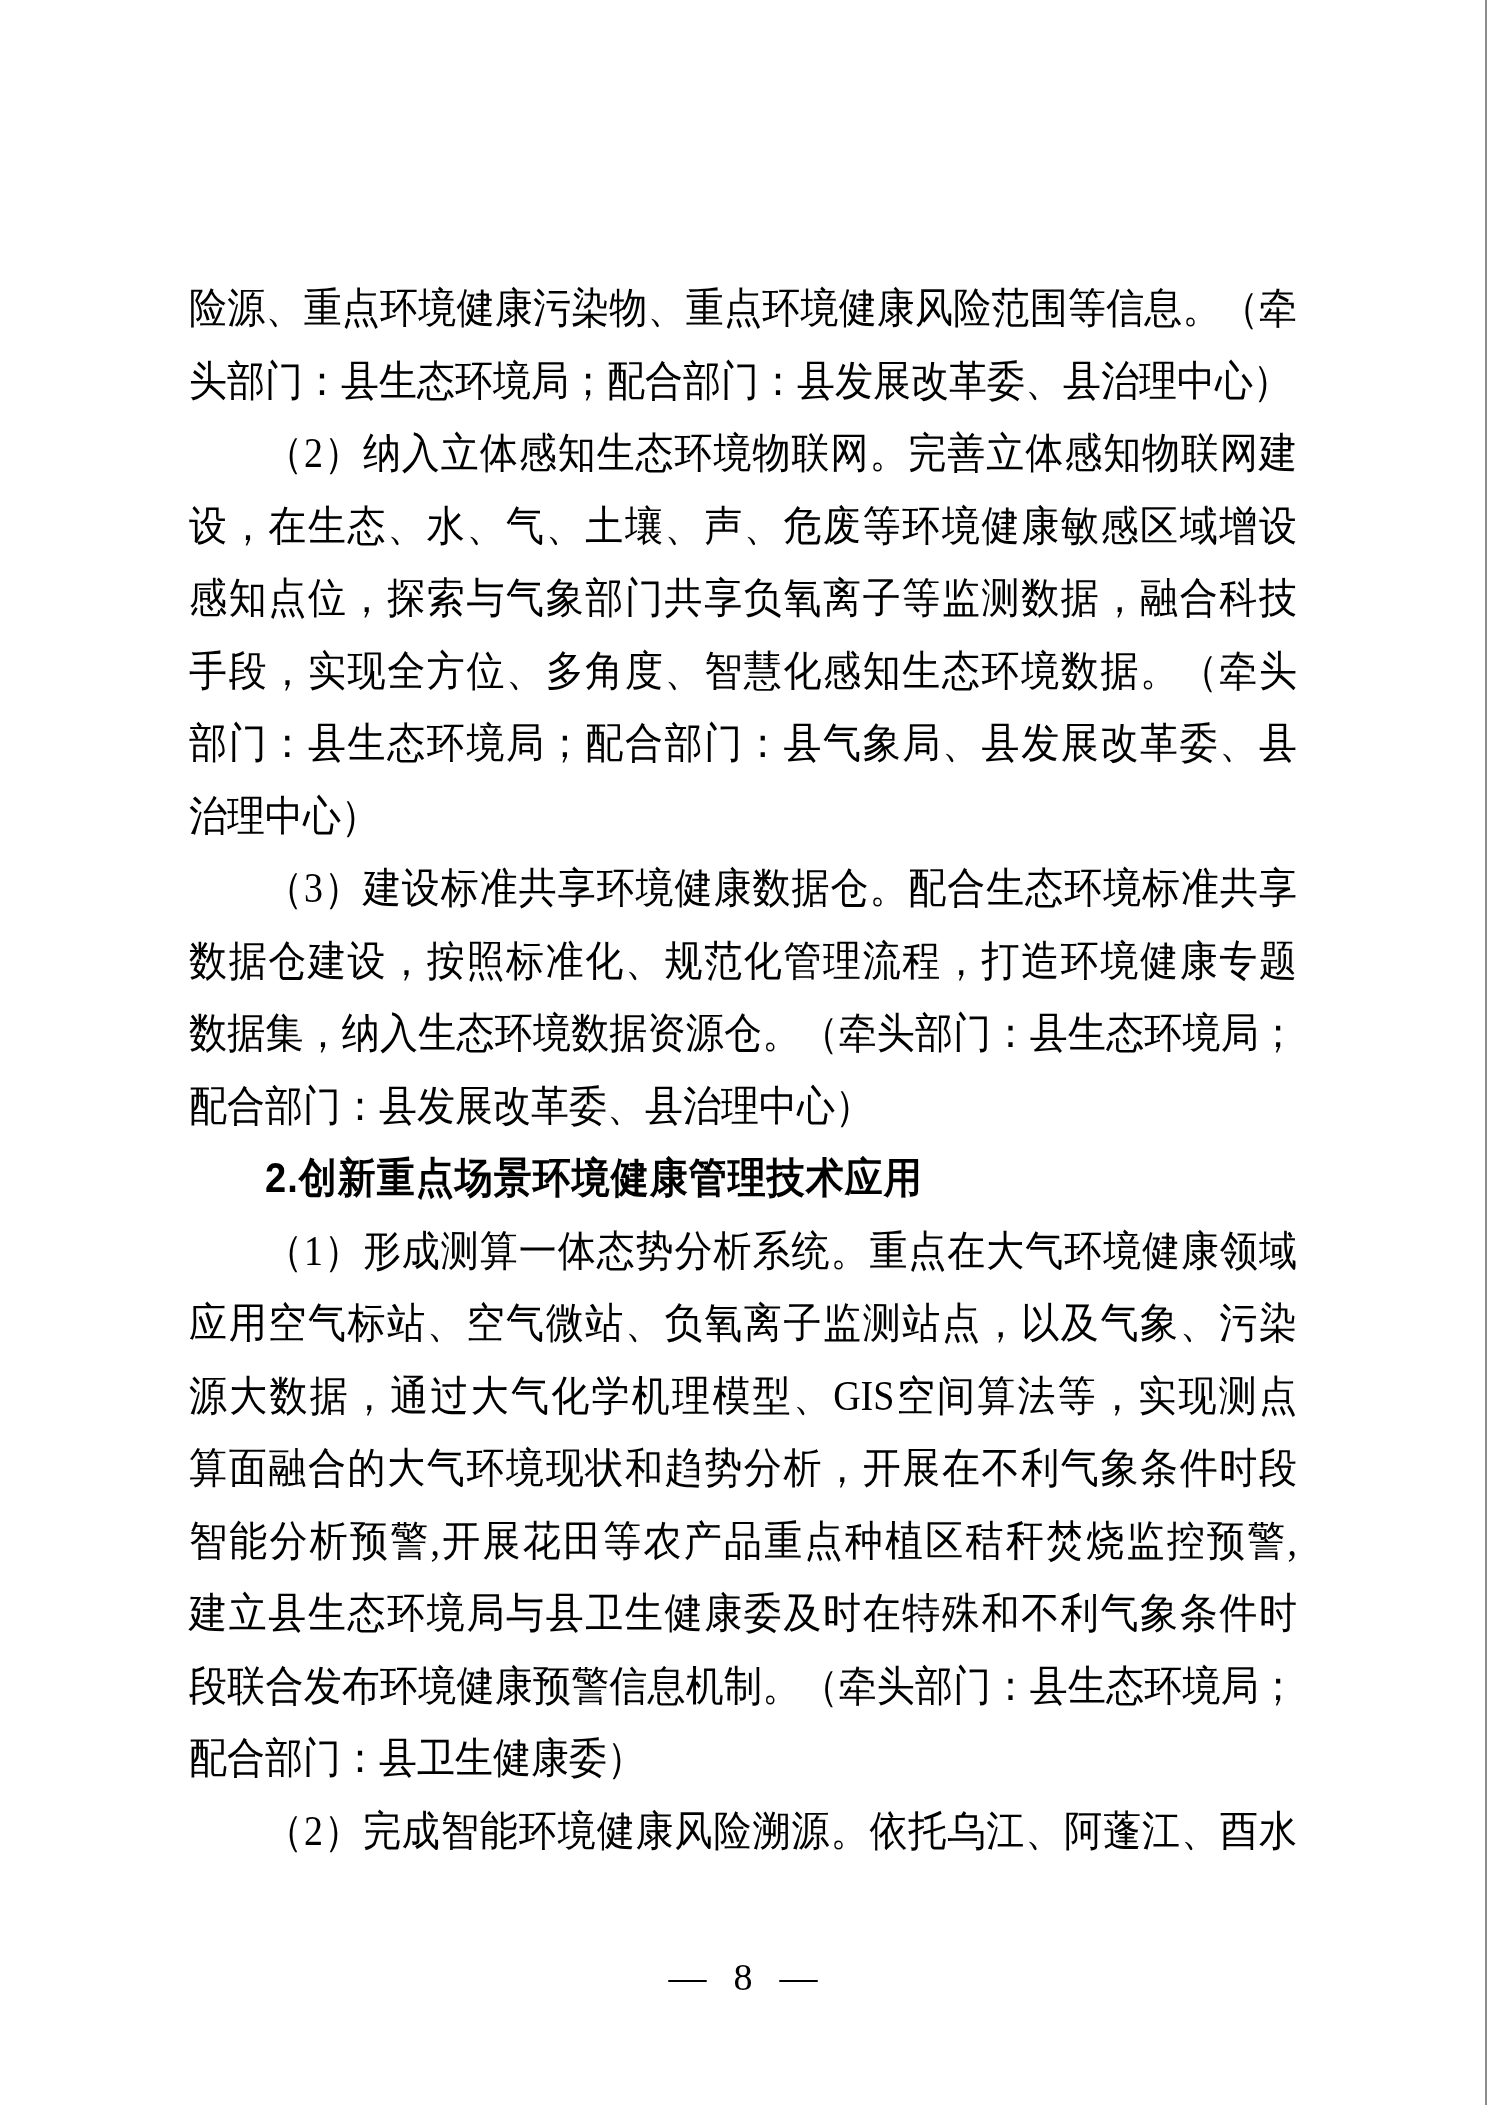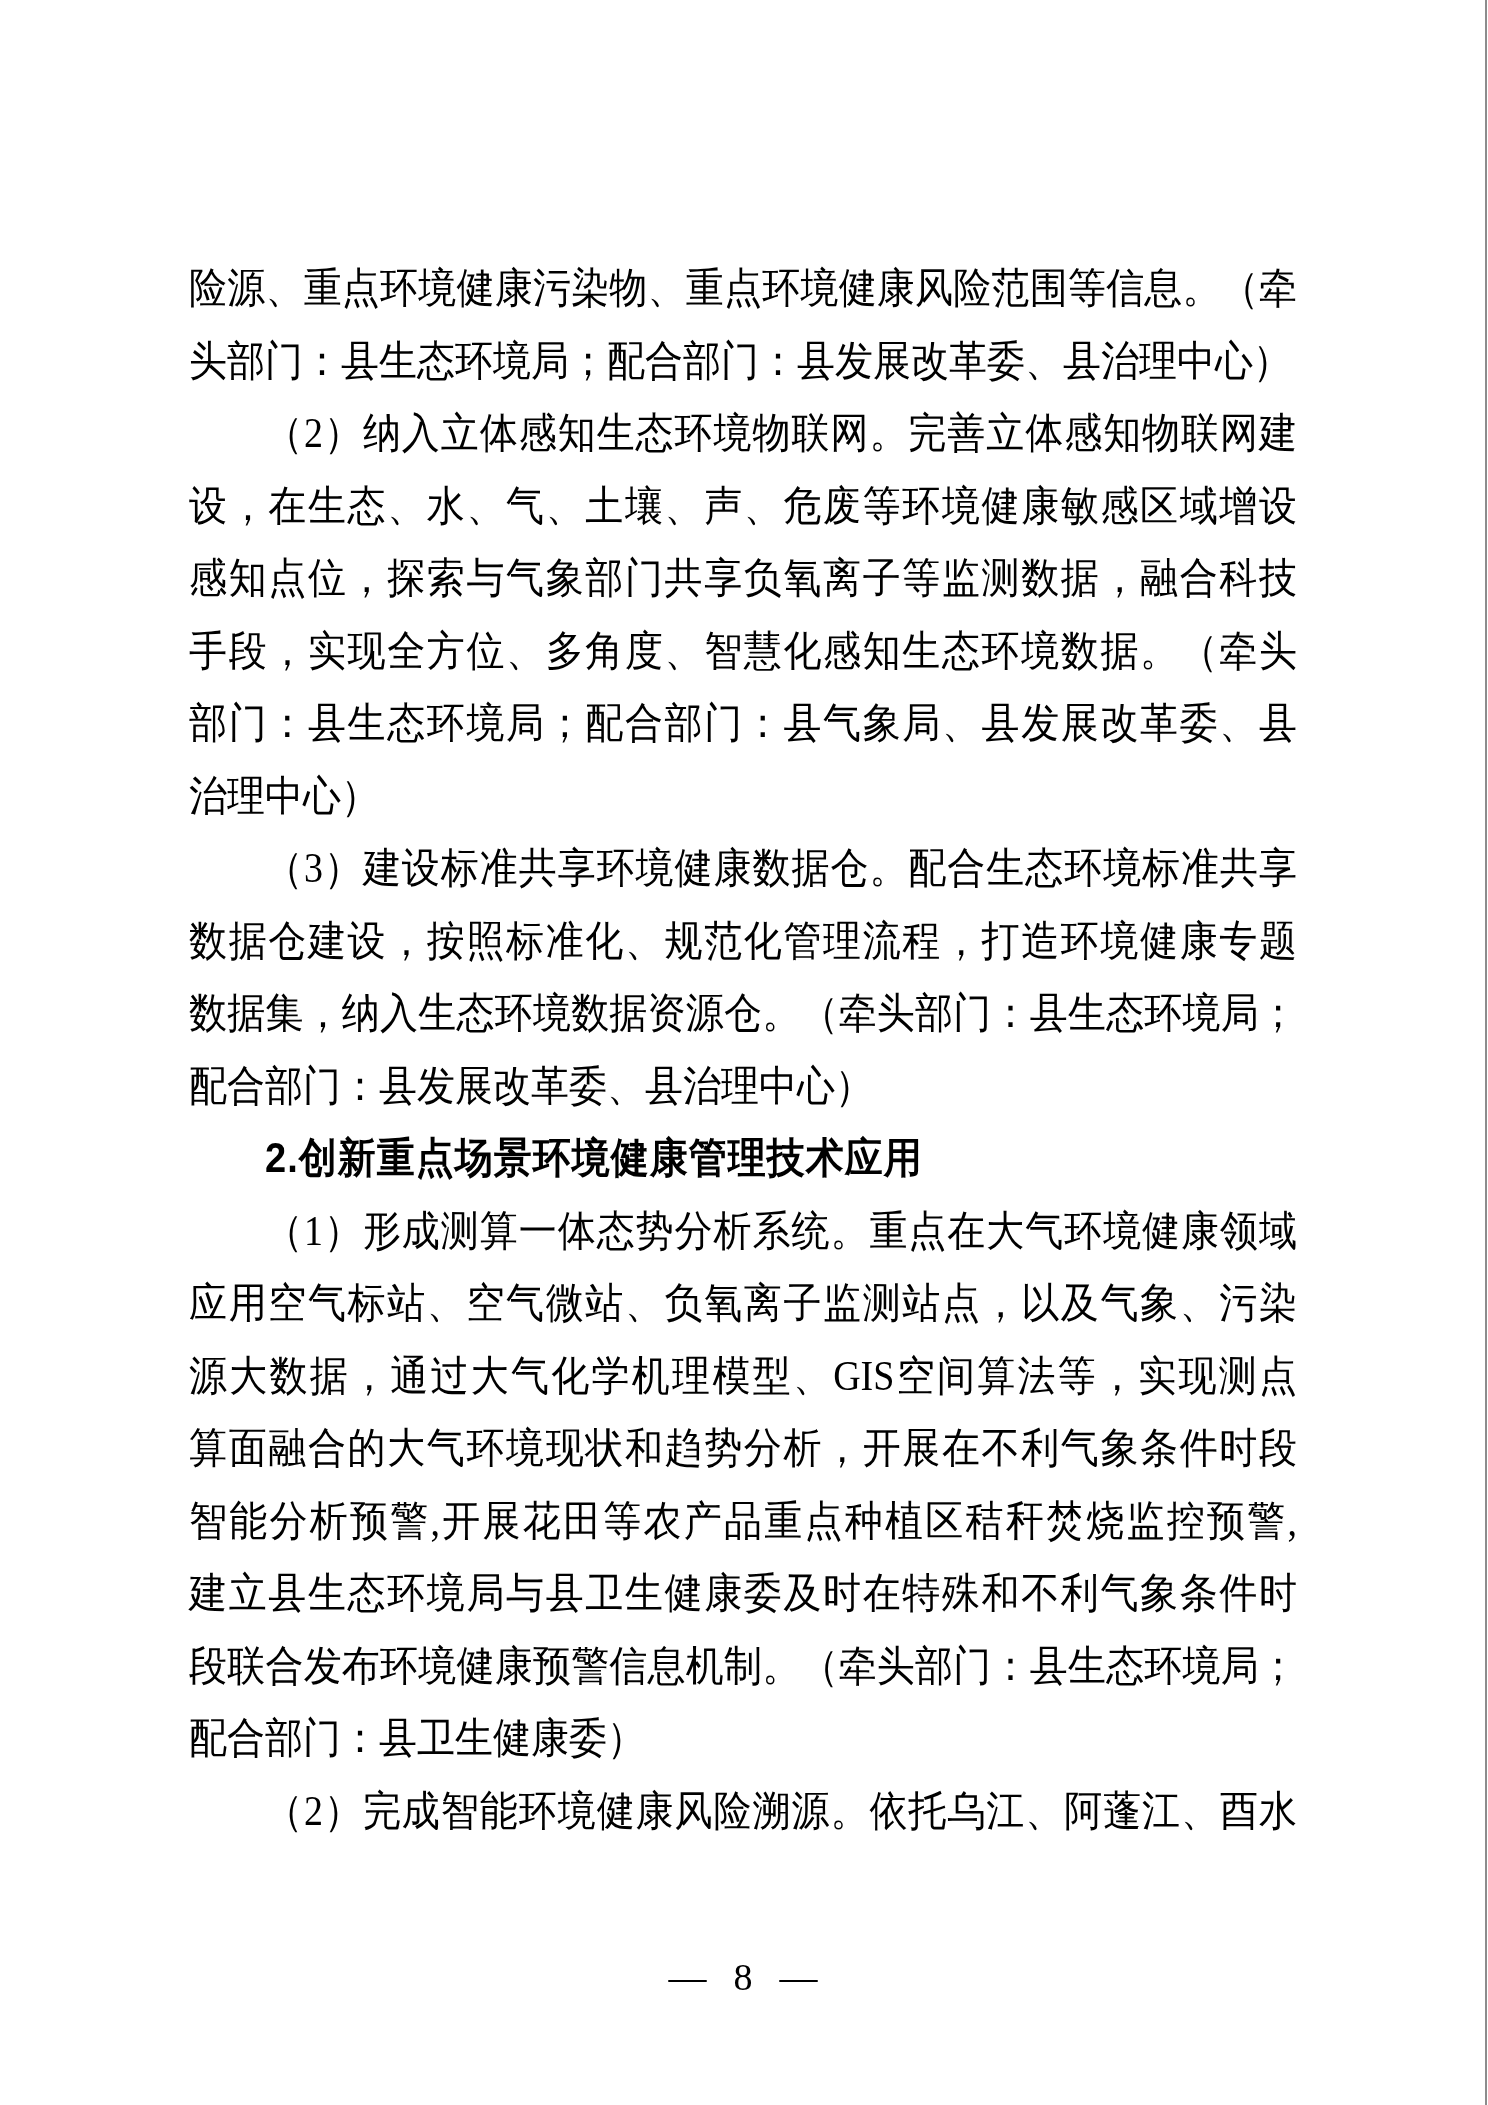--- a/index.html
+++ b/index.html
@@ -13,21 +13,21 @@
   }
   .page { position: absolute; inset: 0; }
   .edge-line {
     position: absolute;
     left: 1485px; top: 0;
     width: 2px; height: 2105px;
     background: #8c8c8c;
   }
   .text-block {
     position: absolute;
-    left: 189px; top: 252px;
+    left: 189px; top: 272px;
     width: 1108px;
   }
   .line {
     height: 72.5px;
     line-height: 72.5px;
     font-size: 38px;
     text-align: justify;
     text-align-last: justify;
     transform: scaleY(1.10);
     transform-origin: center;

